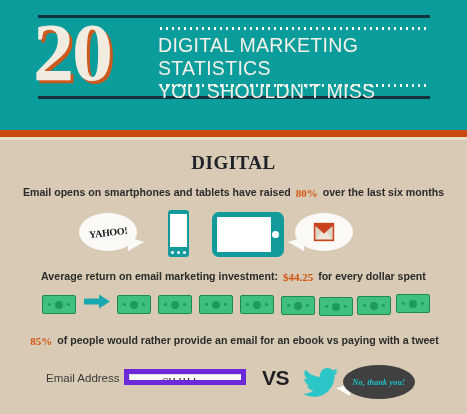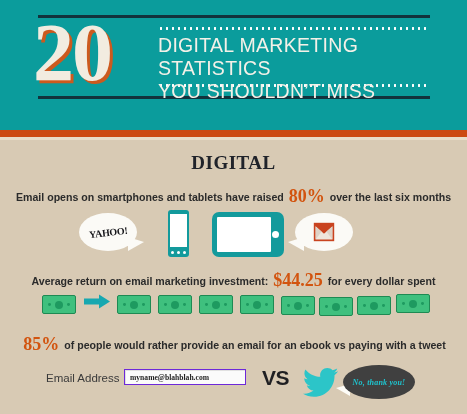--- a/index.html
+++ b/index.html
@@ -110,21 +110,21 @@
     text-align: center;
     font-family: "Liberation Sans", sans-serif;
     font-weight: bold;
     font-size: 10.6px;
     color: #2b2b2b;
     white-space: nowrap;
   }
   .stat-line .big {
     font-family: "Liberation Serif", serif;
     font-weight: bold;
-    font-size: 18px;
+    font-size: 11px;
     color: #d2540f;
     vertical-align: -1px;
     padding: 0 2px;
   }
   .line-80   { left: 0; top: 186px; }
   .line-4425 { left: 0; top: 270px; }
   .line-85   { left: 0; top: 334px; }
 
   
   .device-row {
@@ -281,21 +281,21 @@
     left: 46px; top: 10px;
     font-family: "Liberation Sans", sans-serif;
     font-size: 11.5px;
     color: #3a3a3a;
   }
   .email-input {
     position: absolute;
     left: 124px; top: 7px;
     width: 122px; height: 16px;
     background: #fbfbfb;
-    border: 1px solid #6d28d9;
+    border: 5px solid #6d28d9;
     box-shadow: inset 1px 1px 0 rgba(0,0,0,0.10);
     font-family: "Liberation Serif", serif;
     font-weight: bold;
     font-size: 7.6px;
     color: #1d1d1d;
     line-height: 16px;
     padding: 0 0 0 5px;
     box-sizing: border-box;
     white-space: nowrap;
     overflow: hidden;

